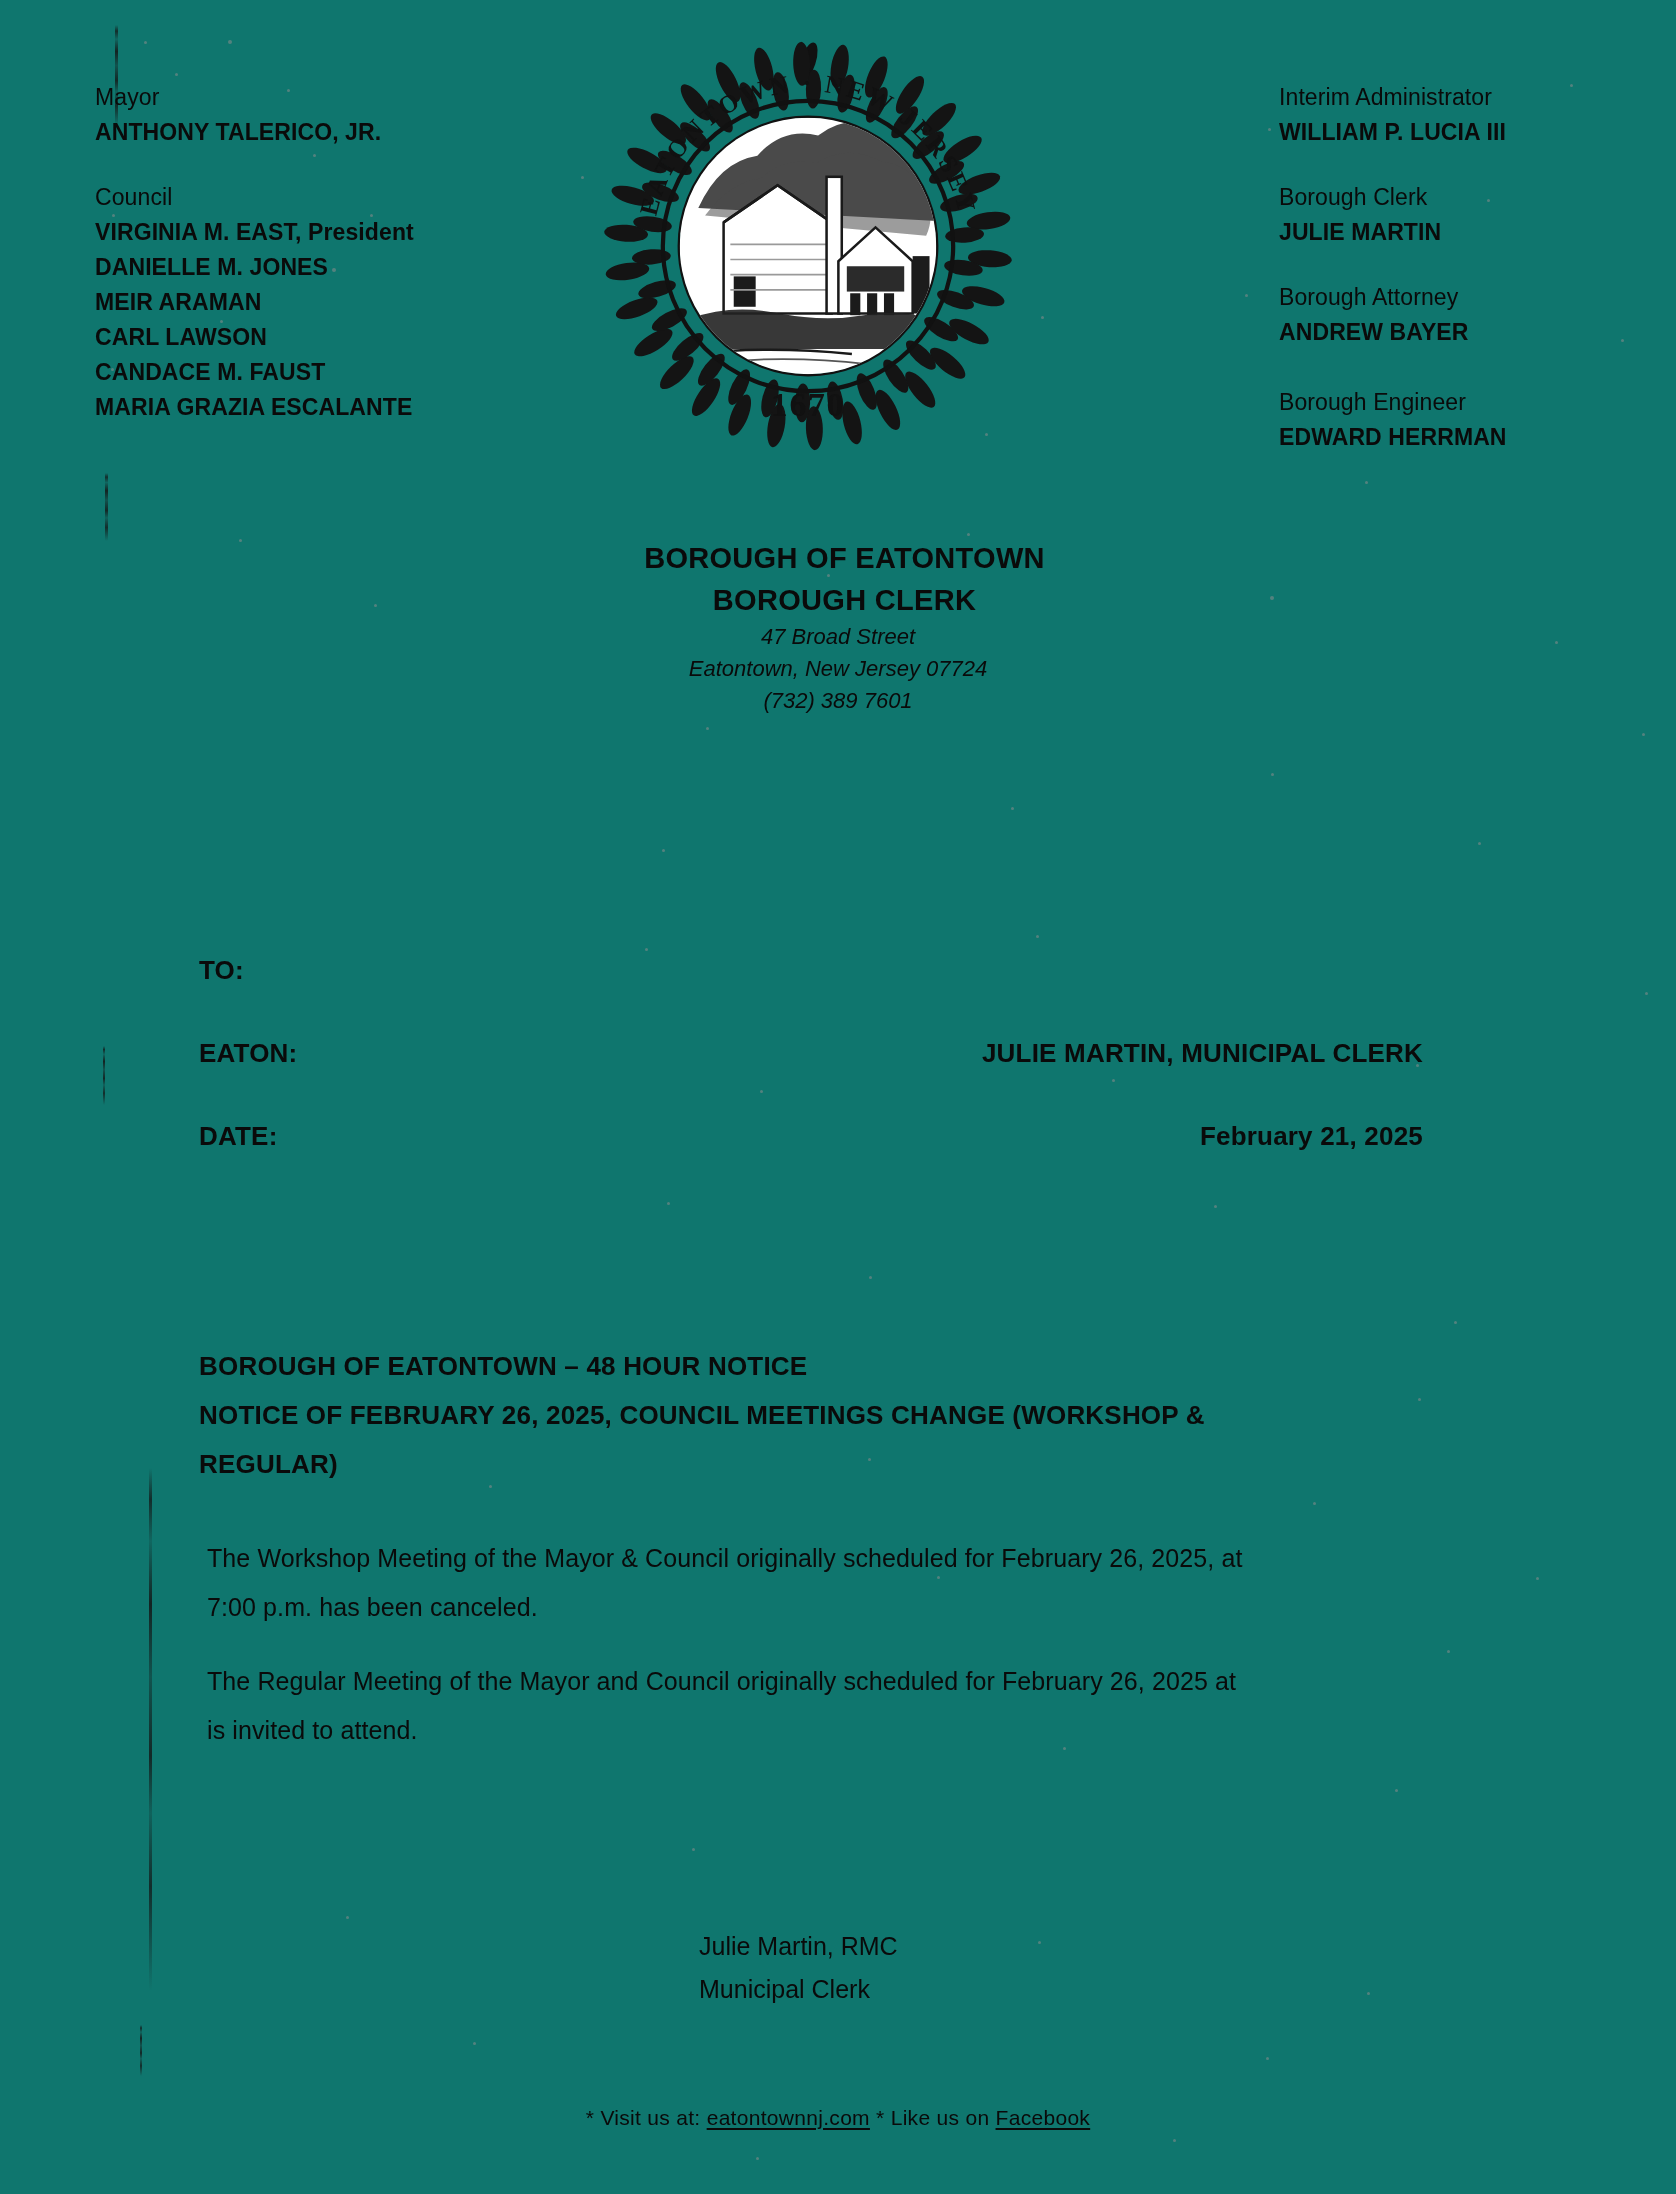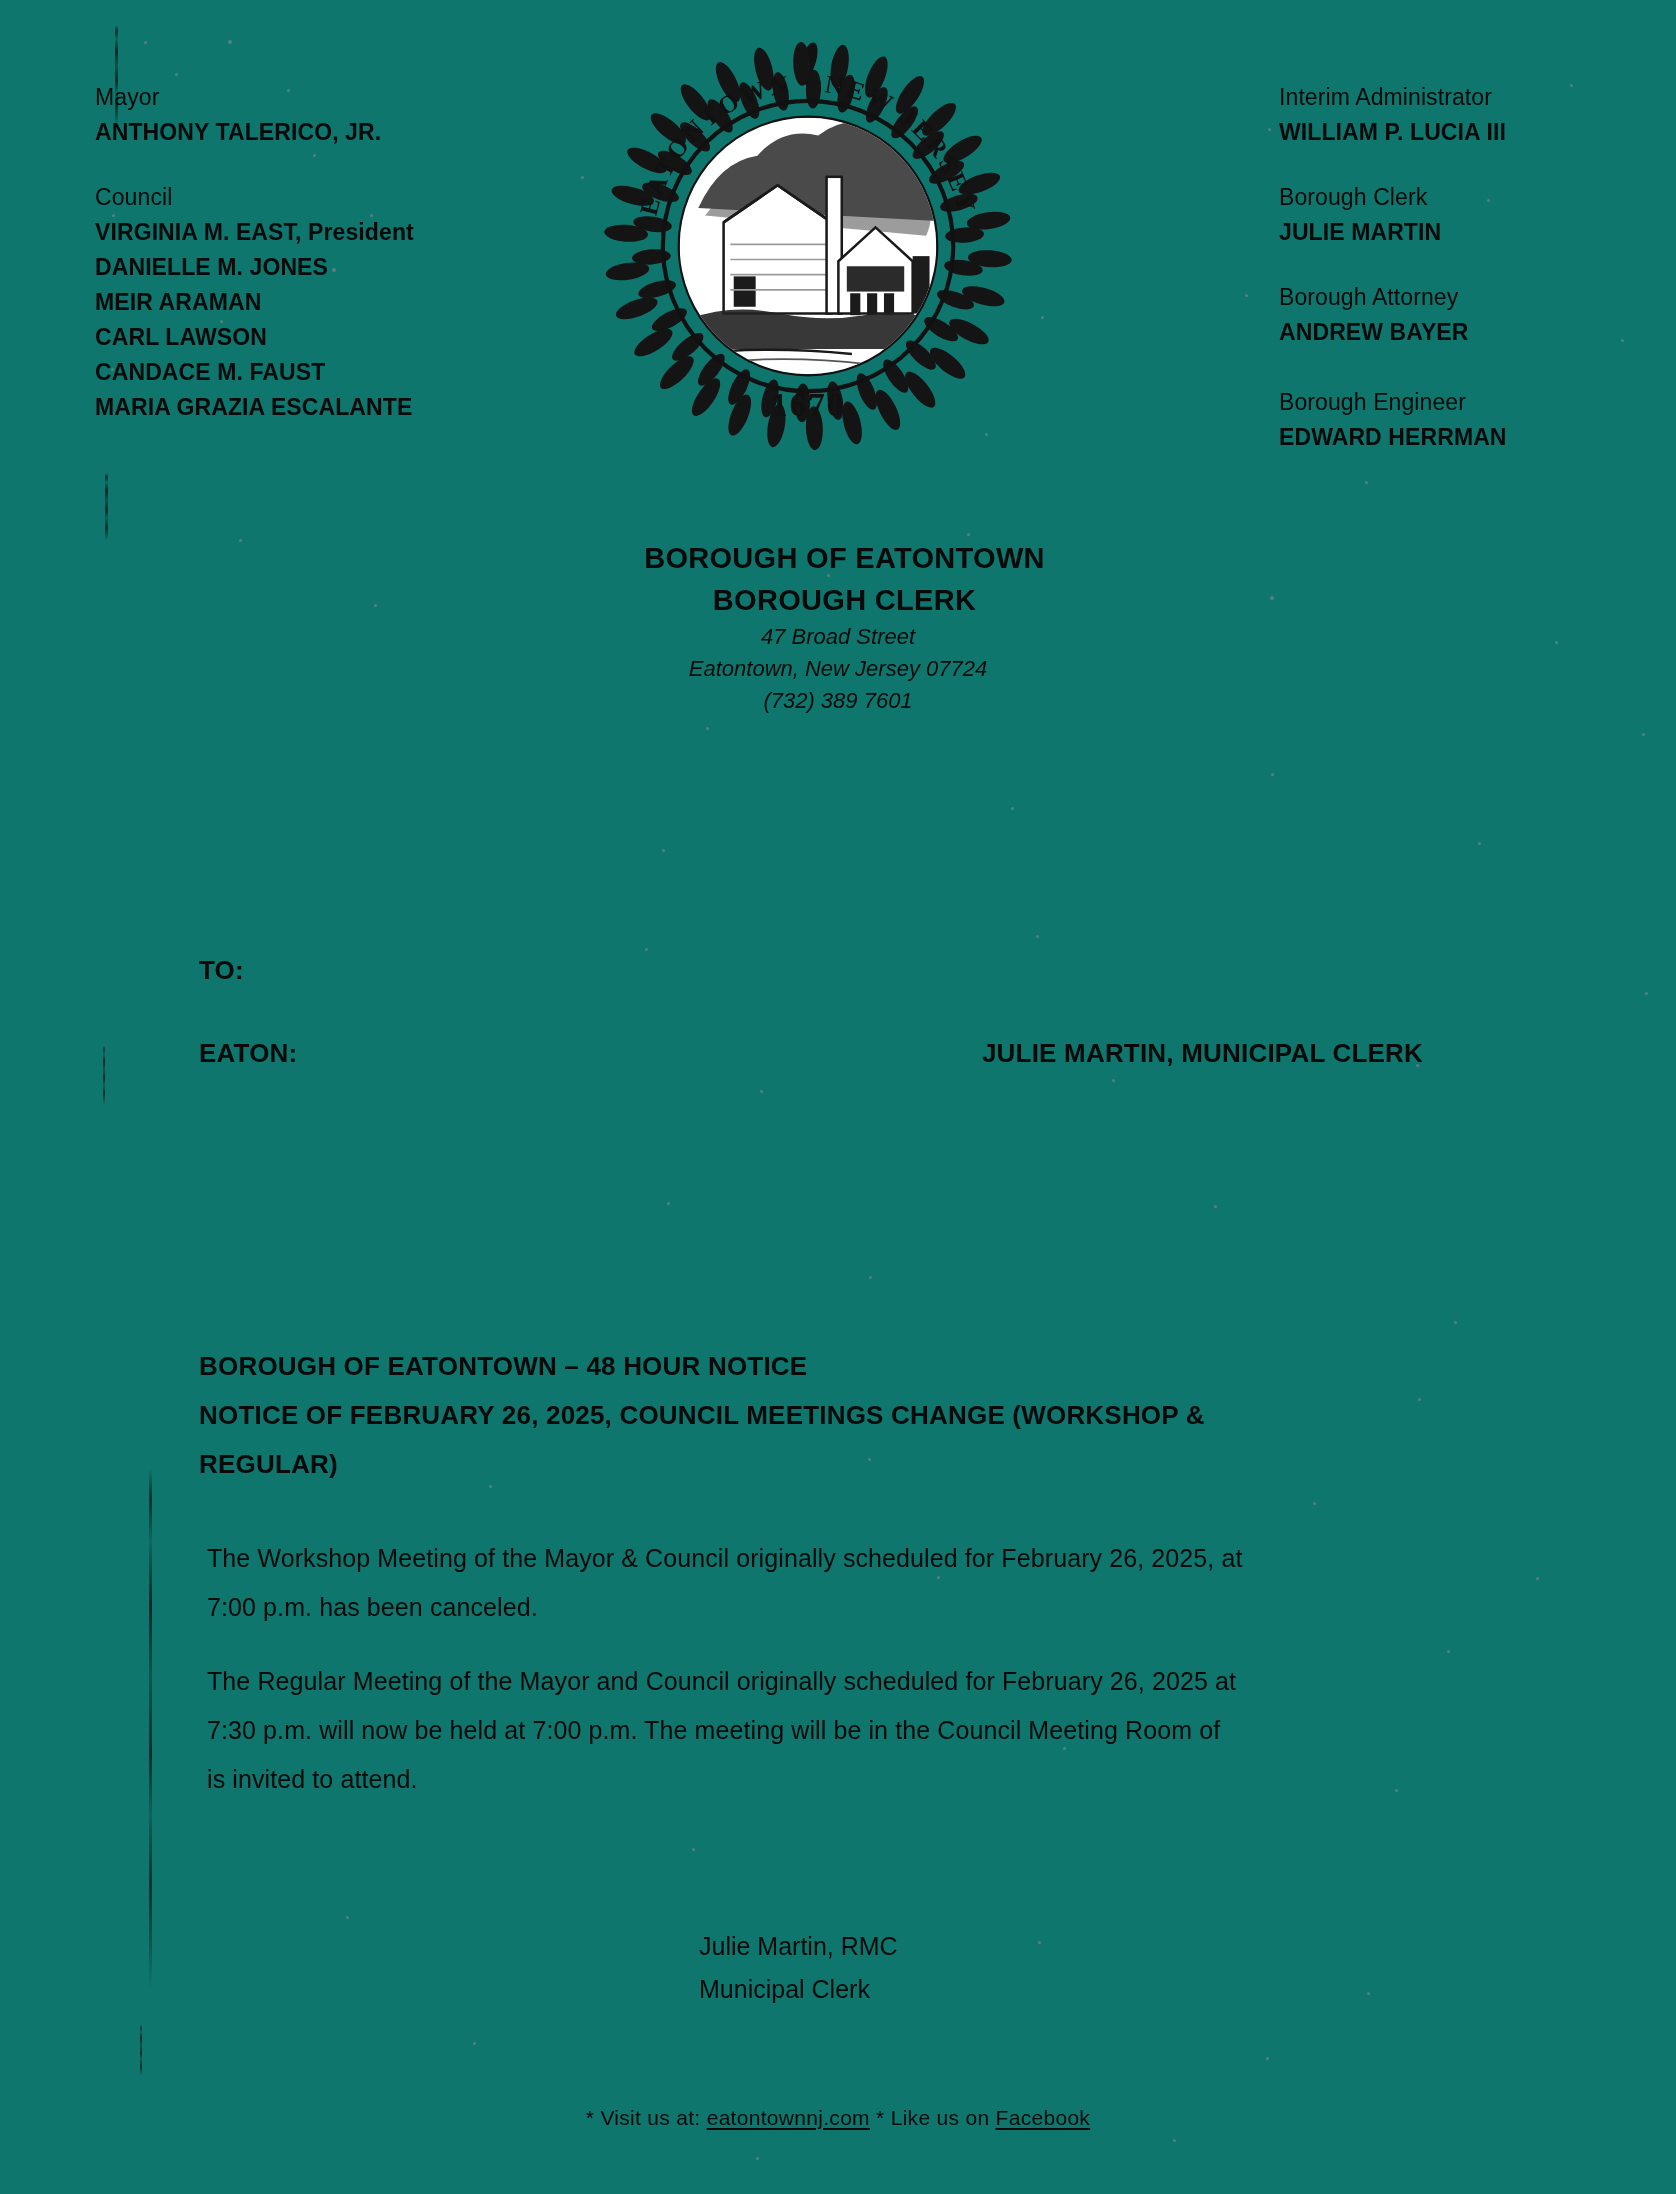--- a/index.html
+++ b/index.html
@@ -492,36 +492,39 @@
   </div>
 
   <div class="memo">
     <div class="memo-row">
       <div class="memo-label">TO:</div>
     </div>
     <div class="memo-row">
       <div class="memo-label">EATON:</div>
       <div class="memo-value">JULIE MARTIN, MUNICIPAL CLERK</div>
     </div>
+    <div class="memo-row">
+      <div class="memo-label">DATE:</div>
+      <div class="memo-value">February 21, 2025</div>
+    </div>
   </div>
 
   <div class="notice-head">
     <span>BOROUGH OF EATONTOWN – 48 HOUR NOTICE</span>
     <span>NOTICE OF FEBRUARY 26, 2025, COUNCIL MEETINGS CHANGE (WORKSHOP &amp;</span>
     <span>REGULAR)</span>
   </div>
 
   <div class="body">
     <div class="para">
       <span>The Workshop Meeting of the Mayor &amp; Council originally scheduled for February 26, 2025, at</span>
       <span>7:00 p.m. has been canceled.</span>
     </div>
     <div class="para">
       <span>The Regular Meeting of the Mayor and Council originally scheduled for February 26, 2025 at</span>
-      <span>7:30 p.m. will now be held at 7:00 p.m.  The meeting will be in the Council Meeting Room of</span>
       <span>is invited to attend.</span>
     </div>
   </div>
 
   <div class="signature">
     <span>Julie Martin, RMC</span>
     <span>Municipal Clerk</span>
   </div>
 
   <div class="footer">

